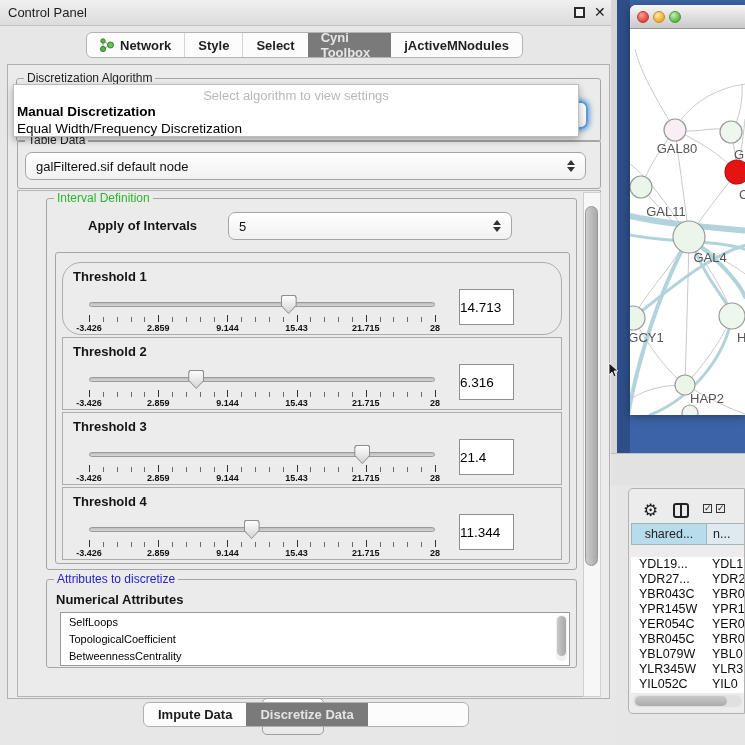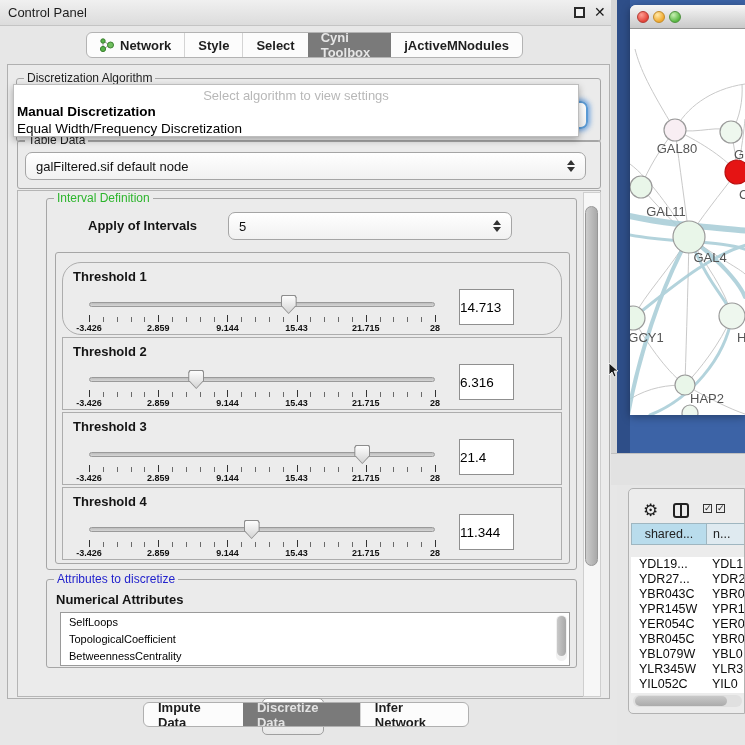--- a/index.html
+++ b/index.html
@@ -299,23 +299,20 @@
 
   <div id="main-scroll-track" class="abs"></div>
   <div id="main-scroll-thumb" class="abs"></div>
 
   <div id="bottom-tabs" class="abs">
     <div class="btab">
         <span>Impute Data</span>
       </div>
     <div class="btab selected">
         <span>Discretize Data</span>
-      </div>
-    <div class="btab sep">
-        <span>Infer Network</span>
       </div>
   </div>
 </div>
 
 <div id="desktop" class="abs"></div>
 
 <div id="net-window" class="abs">
   <div id="net-titlebar">
     <span class="tl tl-red"></span>
     <span class="tl tl-yellow"></span>

